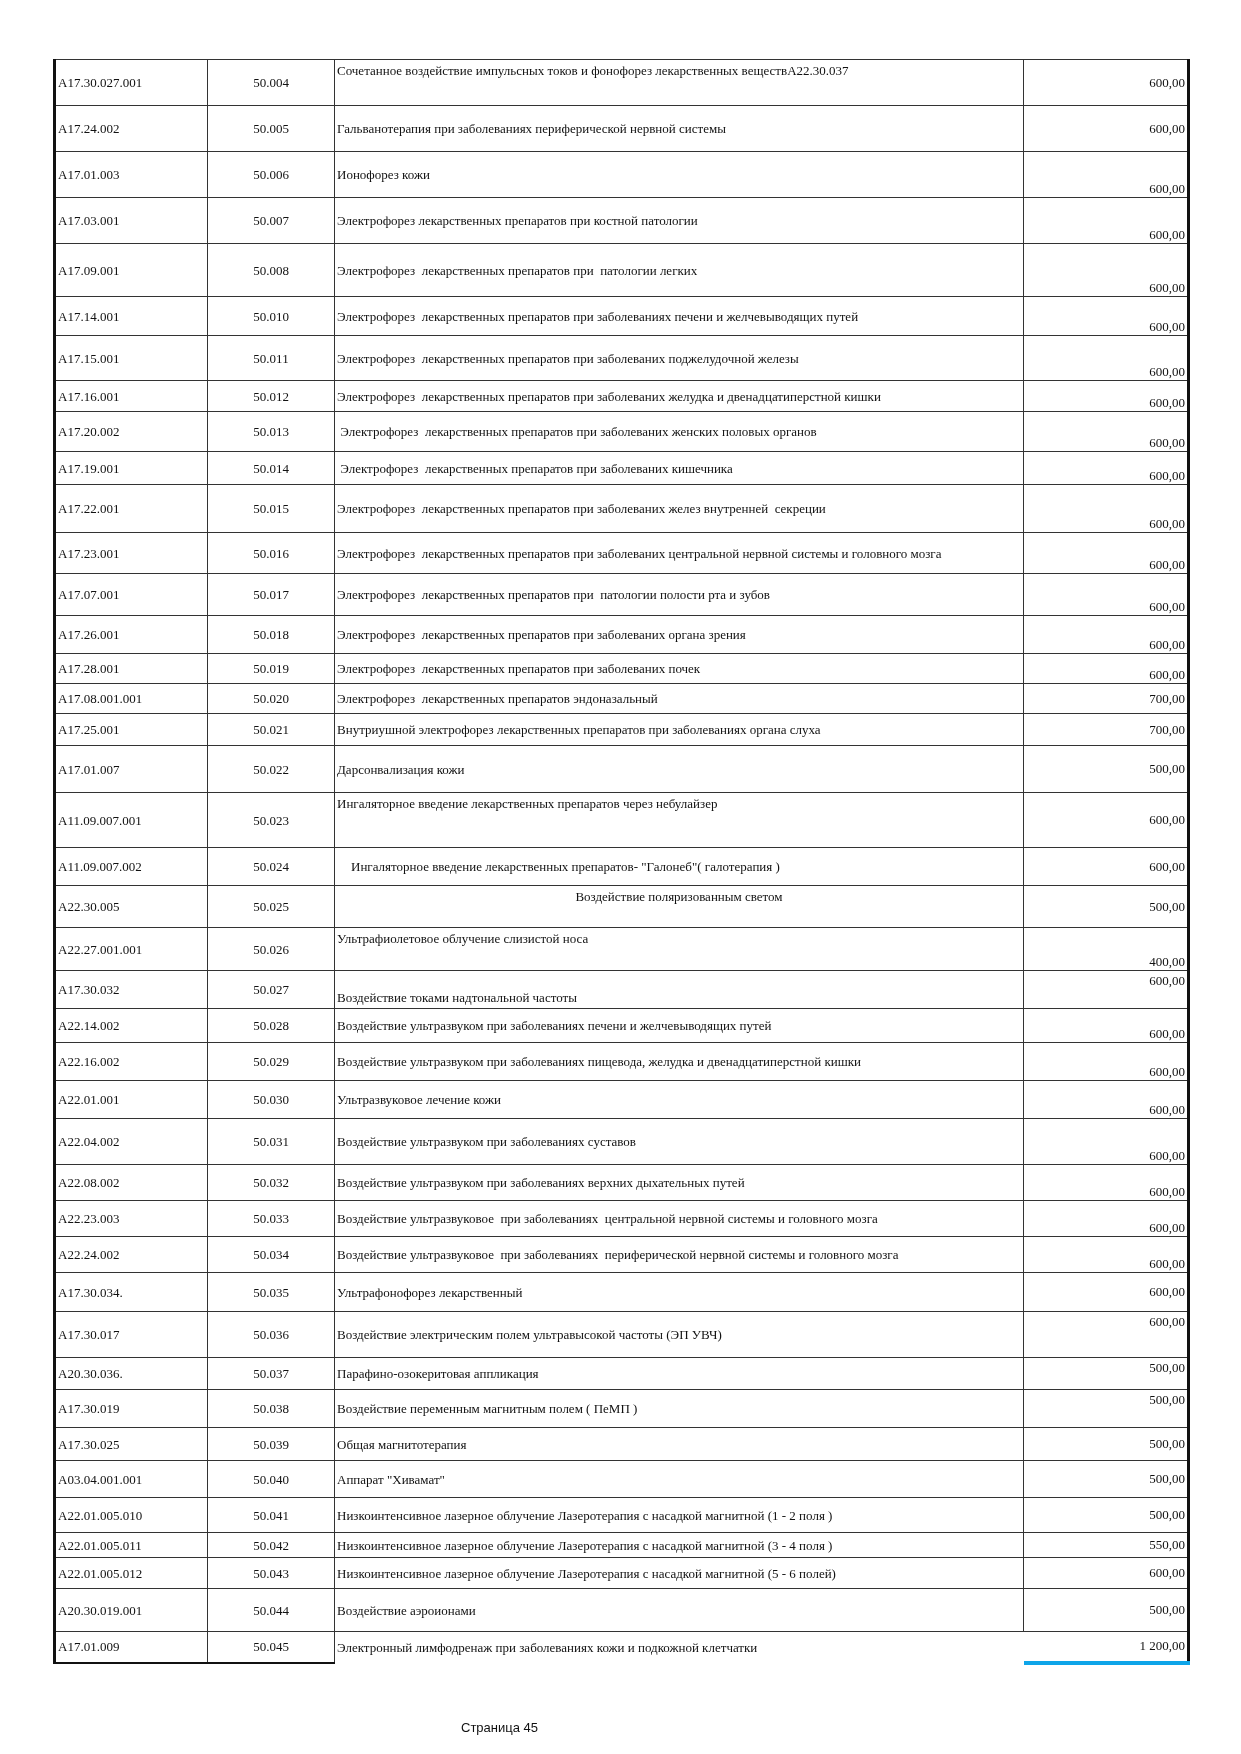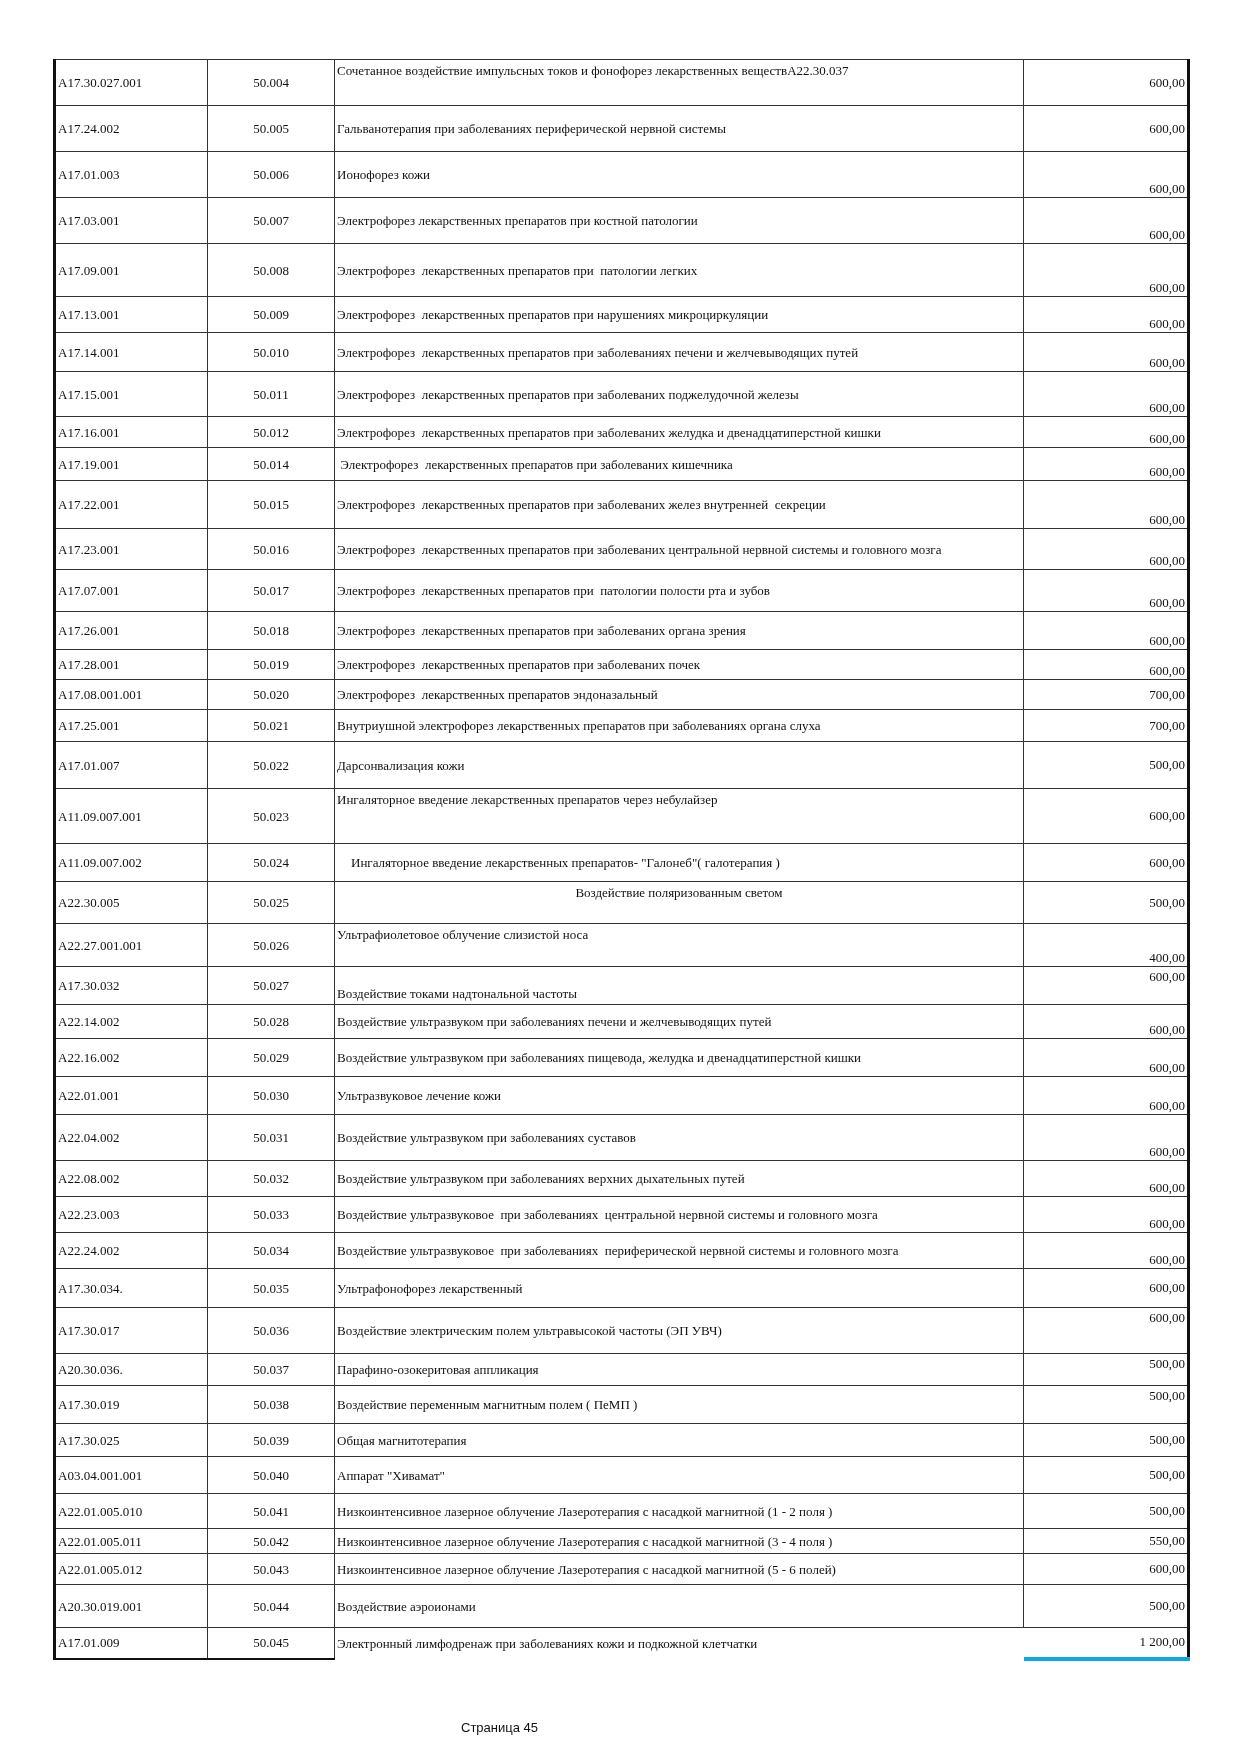--- a/index.html
+++ b/index.html
@@ -55,42 +55,42 @@
     <td class="num">50.007</td>
     <td class="desc" style="white-space: pre-wrap;">Электрофорез лекарственных препаратов при костной патологии</td>
     <td class="price">600,00</td>
   </tr>
       <tr style="height: 53px;">
     <td class="code">A17.09.001</td>
     <td class="num">50.008</td>
     <td class="desc" style="white-space: pre-wrap;">Электрофорез  лекарственных препаратов при  патологии легких</td>
     <td class="price">600,00</td>
   </tr>
-      <tr style="height: 36px;">
-    <td class="code">A17.13.001</td>
-    <td class="num">50.009</td>
-    <td class="desc" style="white-space: pre-wrap;">Электрофорез  лекарственных препаратов при нарушениях микроциркуляции</td>
-    <td class="price">600,00</td>
-  </tr>
       <tr style="height: 39px;">
     <td class="code">A17.14.001</td>
     <td class="num">50.010</td>
     <td class="desc" style="white-space: pre-wrap;">Электрофорез  лекарственных препаратов при заболеваниях печени и желчевыводящих путей</td>
     <td class="price">600,00</td>
   </tr>
       <tr style="height: 45px;">
     <td class="code">A17.15.001</td>
     <td class="num">50.011</td>
     <td class="desc" style="white-space: pre-wrap;">Электрофорез  лекарственных препаратов при заболеваних поджелудочной железы</td>
     <td class="price">600,00</td>
   </tr>
       <tr style="height: 31px; padding-left: 40px;">
     <td class="code">A17.16.001</td>
     <td class="num">50.012</td>
     <td class="desc" style="white-space: pre-wrap;">Электрофорез  лекарственных препаратов при заболеваних желудка и двенадцатиперстной кишки</td>
+    <td class="price">600,00</td>
+  </tr>
+      <tr style="height: 40px;">
+    <td class="code">A17.20.002</td>
+    <td class="num">50.013</td>
+    <td class="desc" style="white-space: pre-wrap;"> Электрофорез  лекарственных препаратов при заболеваних женских половых органов</td>
     <td class="price">600,00</td>
   </tr>
       <tr style="height: 33px;">
     <td class="code">A17.19.001</td>
     <td class="num">50.014</td>
     <td class="desc" style="white-space: pre-wrap;"> Электрофорез  лекарственных препаратов при заболеваних кишечника</td>
     <td class="price">600,00</td>
   </tr>
       <tr style="height: 48px;">
     <td class="code">A17.22.001</td>

